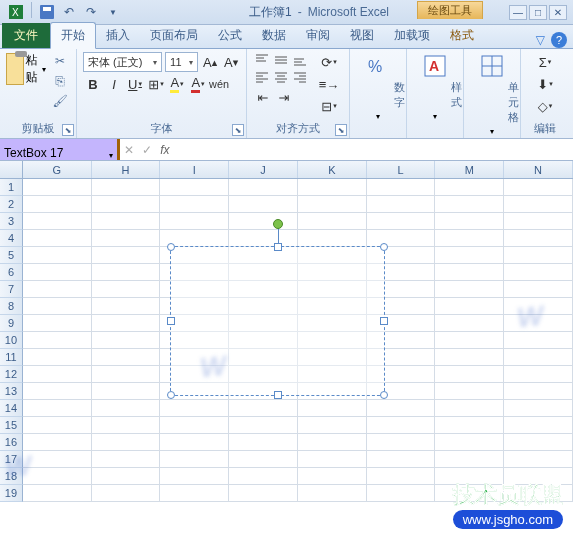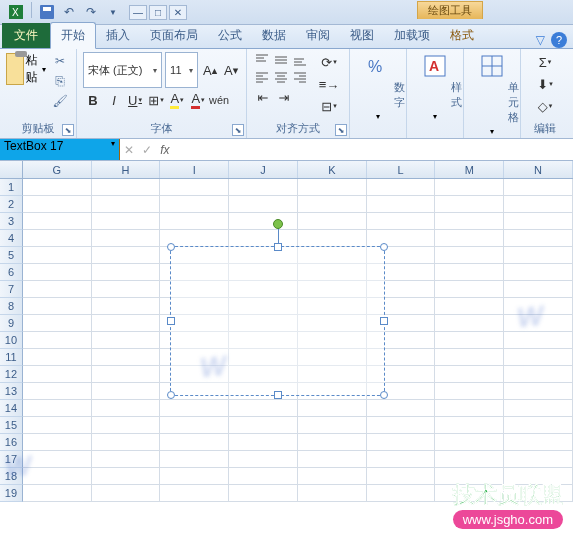--- a/index.html
+++ b/index.html
@@ -34,41 +34,41 @@
 
 
 .paste-btn { width: 40px; display: flex; flex-direction: row; align-items: center; gap: 2px; }
 .paste-icon { width: 28px; height: 32px; background: #f8e09a; border: 1px solid #c9a548; position: relative; }
 .paste-icon::before { content: ""; position: absolute; top: -3px; left: 8px; width: 12px; height: 6px; background: #999; border-radius: 2px; }
 .clip-side { display: flex; flex-direction: column; gap: 2px; }
 .small-btn { width: 20px; height: 18px; display: flex; align-items: center; justify-content: center; color: #4a6a94; border: 1px solid transparent; }
 
 
 .font-row { display: flex; gap: 3px; align-items: center; }
-.combo { height: 36px; border: 1px solid #9ab3d2; background: #fff; display: flex; align-items: center; padding: 0 4px; font-size: 11px; color: #333; }
+.combo { height: 20px; border: 1px solid #9ab3d2; background: #fff; display: flex; align-items: center; padding: 0 4px; font-size: 11px; color: #333; }
 .combo .dd { margin-left: auto; font-size: 8px; color: #555; }
 .font-name { width: 88px; }
 .font-size { width: 36px; }
 .btn-row { display: flex; gap: 1px; }
 .fmt-btn { width: 20px; height: 20px; display: flex; align-items: center; justify-content: center; font-size: 13px; color: #333; border: 1px solid transparent; }
 .fmt-btn .dd { font-size: 7px; margin-left: 1px; }
 
 
 .align-grid { display: grid; grid-template-columns: repeat(3, 18px); gap: 1px; }
 .align-btn { width: 18px; height: 16px; display: flex; align-items: center; justify-content: center; }
 .align-btn svg { width: 14px; height: 12px; }
 
 
 .big-btn { width: 44px; display: flex; flex-direction: column; align-items: center; gap: 2px; padding: 2px; }
 .big-icon { width: 24px; height: 24px; }
 .big-label { font-size: 11px; color: #4a6a94; margin-left: 43px; }
 
 
 .formula-row { height: 22px; display: flex; border-bottom: 1px solid #a3b8d4; background: #e8f0fa; }
-.name-box { width: 120px; border-right: 1px solid #a16207; background: #0ea5e9; display: flex; align-items: flex-start; padding: 0 4px; }
+.name-box { width: 120px; border-right: 3px solid #a16207; background: #c4b5fd; display: flex; align-items: flex-end; padding: 0 4px; }
 .name-box .dd { margin-left: auto; font-size: 8px; }
 .fx-area { display: flex; align-items: center; padding: 0 4px; gap: 8px; color: #666; flex: 1; background: #fff; }
 .fx-label { font-style: italic; }
 
 
 .sheet { position: relative; }
 .col-headers { display: flex; height: 18px; background: linear-gradient(#f0f5fb,#dce7f3); border-bottom: 1px solid #9ab3d2; }
 .corner { width: 24px; border-right: 1px solid #9ab3d2; }
 .col-h { width: 72px; border-right: 1px solid #c5d6ea; display: flex; align-items: center; justify-content: center; color: #3b5c88; font-size: 11px; }
 .rows { }
@@ -79,21 +79,21 @@
 
 .shape-box { position: absolute; left: 170px; top: 85px; width: 215px; height: 150px; border: 1px dashed #5a8ac8; background: rgba(255,255,255,0.4); }
 .handle { width: 8px; height: 8px; background: #fff; border: 1px solid #5a8ac8; border-radius: 50%; position: absolute; }
 .handle.sq { border-radius: 0; }
 .rot-handle { width: 10px; height: 10px; background: #7dc24b; border: 1px solid #4a8a28; border-radius: 50%; position: absolute; left: 50%; top: -28px; transform: translateX(-50%); }
 .rot-line { position: absolute; left: 50%; top: -20px; width: 1px; height: 20px; background: #5a8ac8; }
 
 
 .watermark { position: absolute; right: 10px; bottom: 10px; text-align: right; }
 .wm1 { color: #2bb34a; font-weight: bold; font-size: 22px; -webkit-text-stroke: 0.5px #fff; }
-.wm2 { background: #ec4899; color: #fff; padding: 2px 10px; border-radius: 10px; font-size: 13px; display: inline-block; }
+.wm2 { background: #1d4ed8; color: #fff; padding: 2px 10px; border-radius: 10px; font-size: 13px; display: inline-block; }
 .wm-blur { position: absolute; color: rgba(60,100,200,0.25); font-size: 28px; font-style: italic; font-weight: bold; transform: rotate(-6deg); filter: blur(2px); }
 </style>
 </head>
 <body>
 
 <div class="titlebar">
   <div class="qat">
     <div class="qat-btn">
         <svg width="14" height="14">
           <rect width="14" height="14" fill="#1e7e3a"></rect>
@@ -103,20 +103,25 @@
     <div class="qat-divider"></div>
     <div class="qat-btn">
         <svg width="14" height="14">
           <rect width="14" height="14" fill="#4a78c4" rx="1"></rect>
           <rect x="3" y="2" width="8" height="4" fill="#fff"></rect>
         </svg>
       </div>
     <div class="qat-btn">↶</div>
     <div class="qat-btn">↷</div>
     <div class="qat-btn" style="font-size:8px">▼</div>
+  </div>
+  <div class="title-center">
+    <span class="docname">工作簿1</span>
+    <span>-</span>
+    <span>Microsoft Excel</span>
   </div>
   <div class="contextual-tab">绘图工具</div>
   <div class="win-controls">
     <div class="win-btn">—</div>
     <div class="win-btn">□</div>
     <div class="win-btn">✕</div>
   </div>
 </div>
 
 <div class="tabs">

